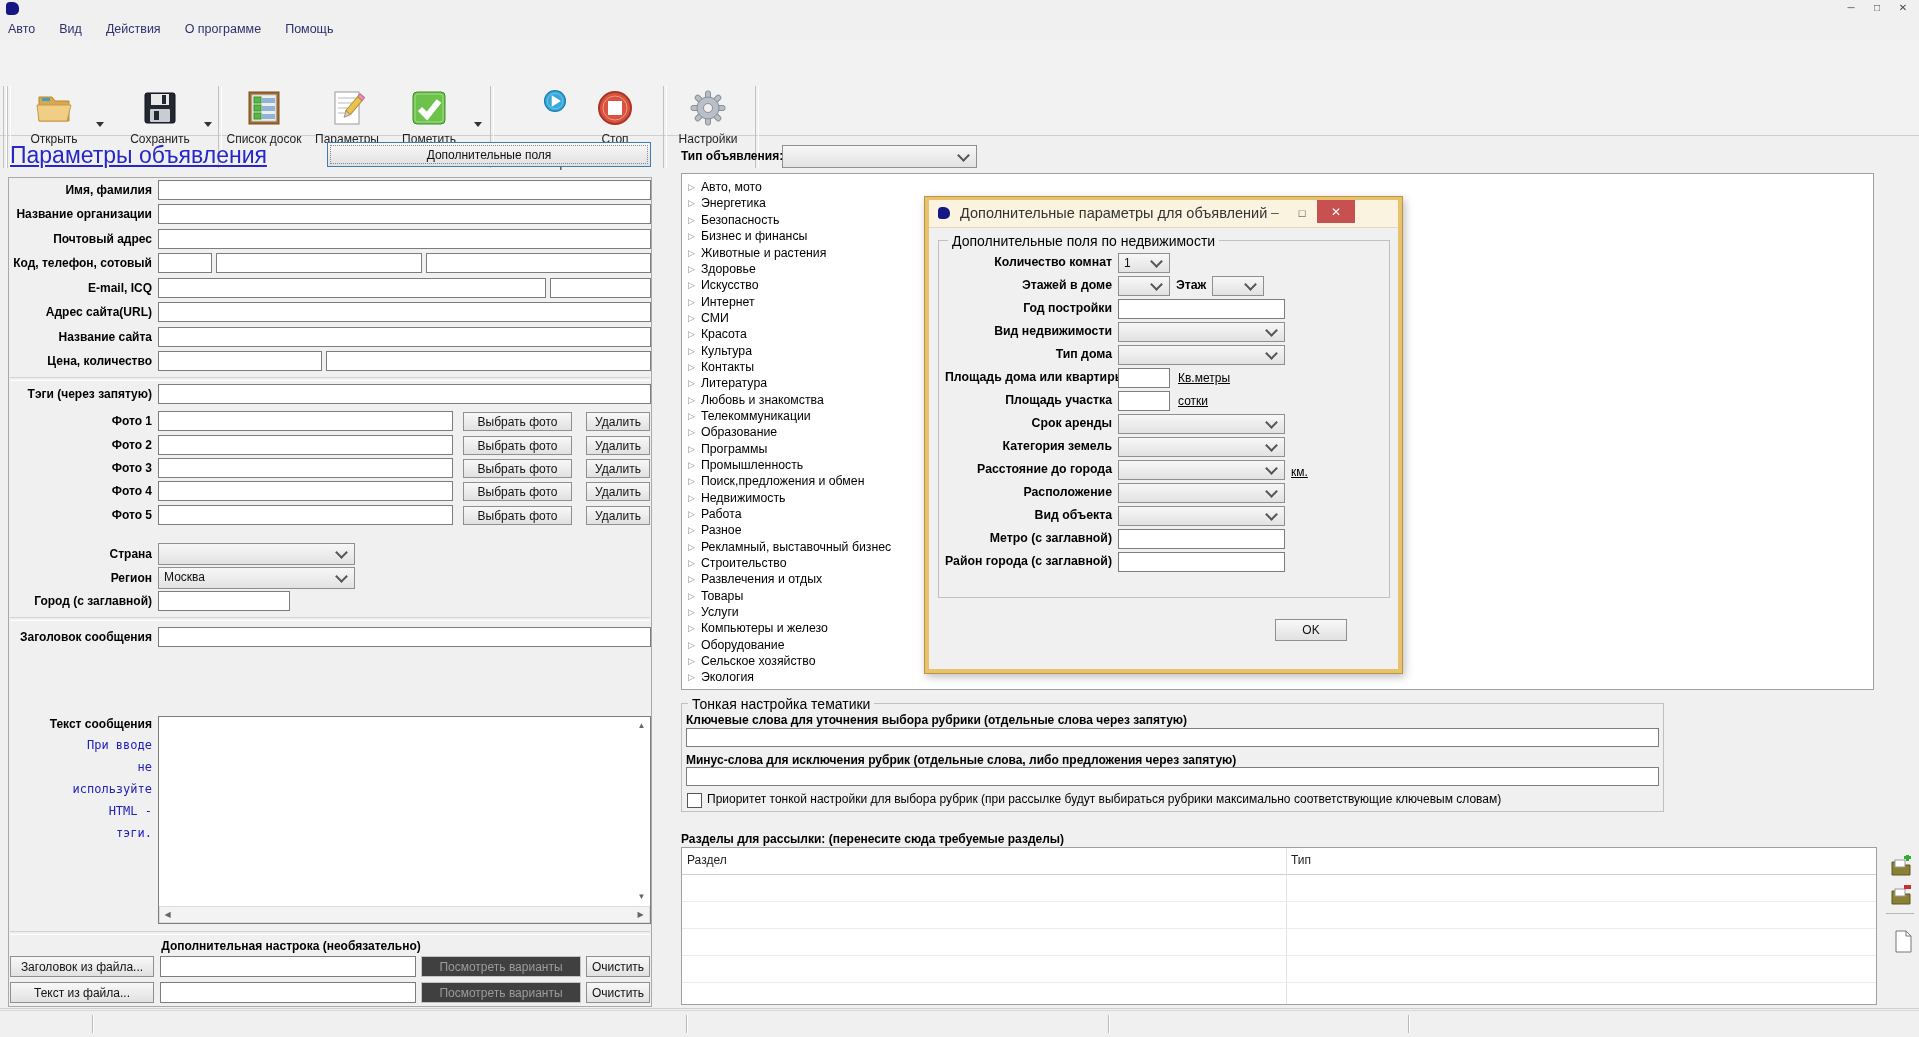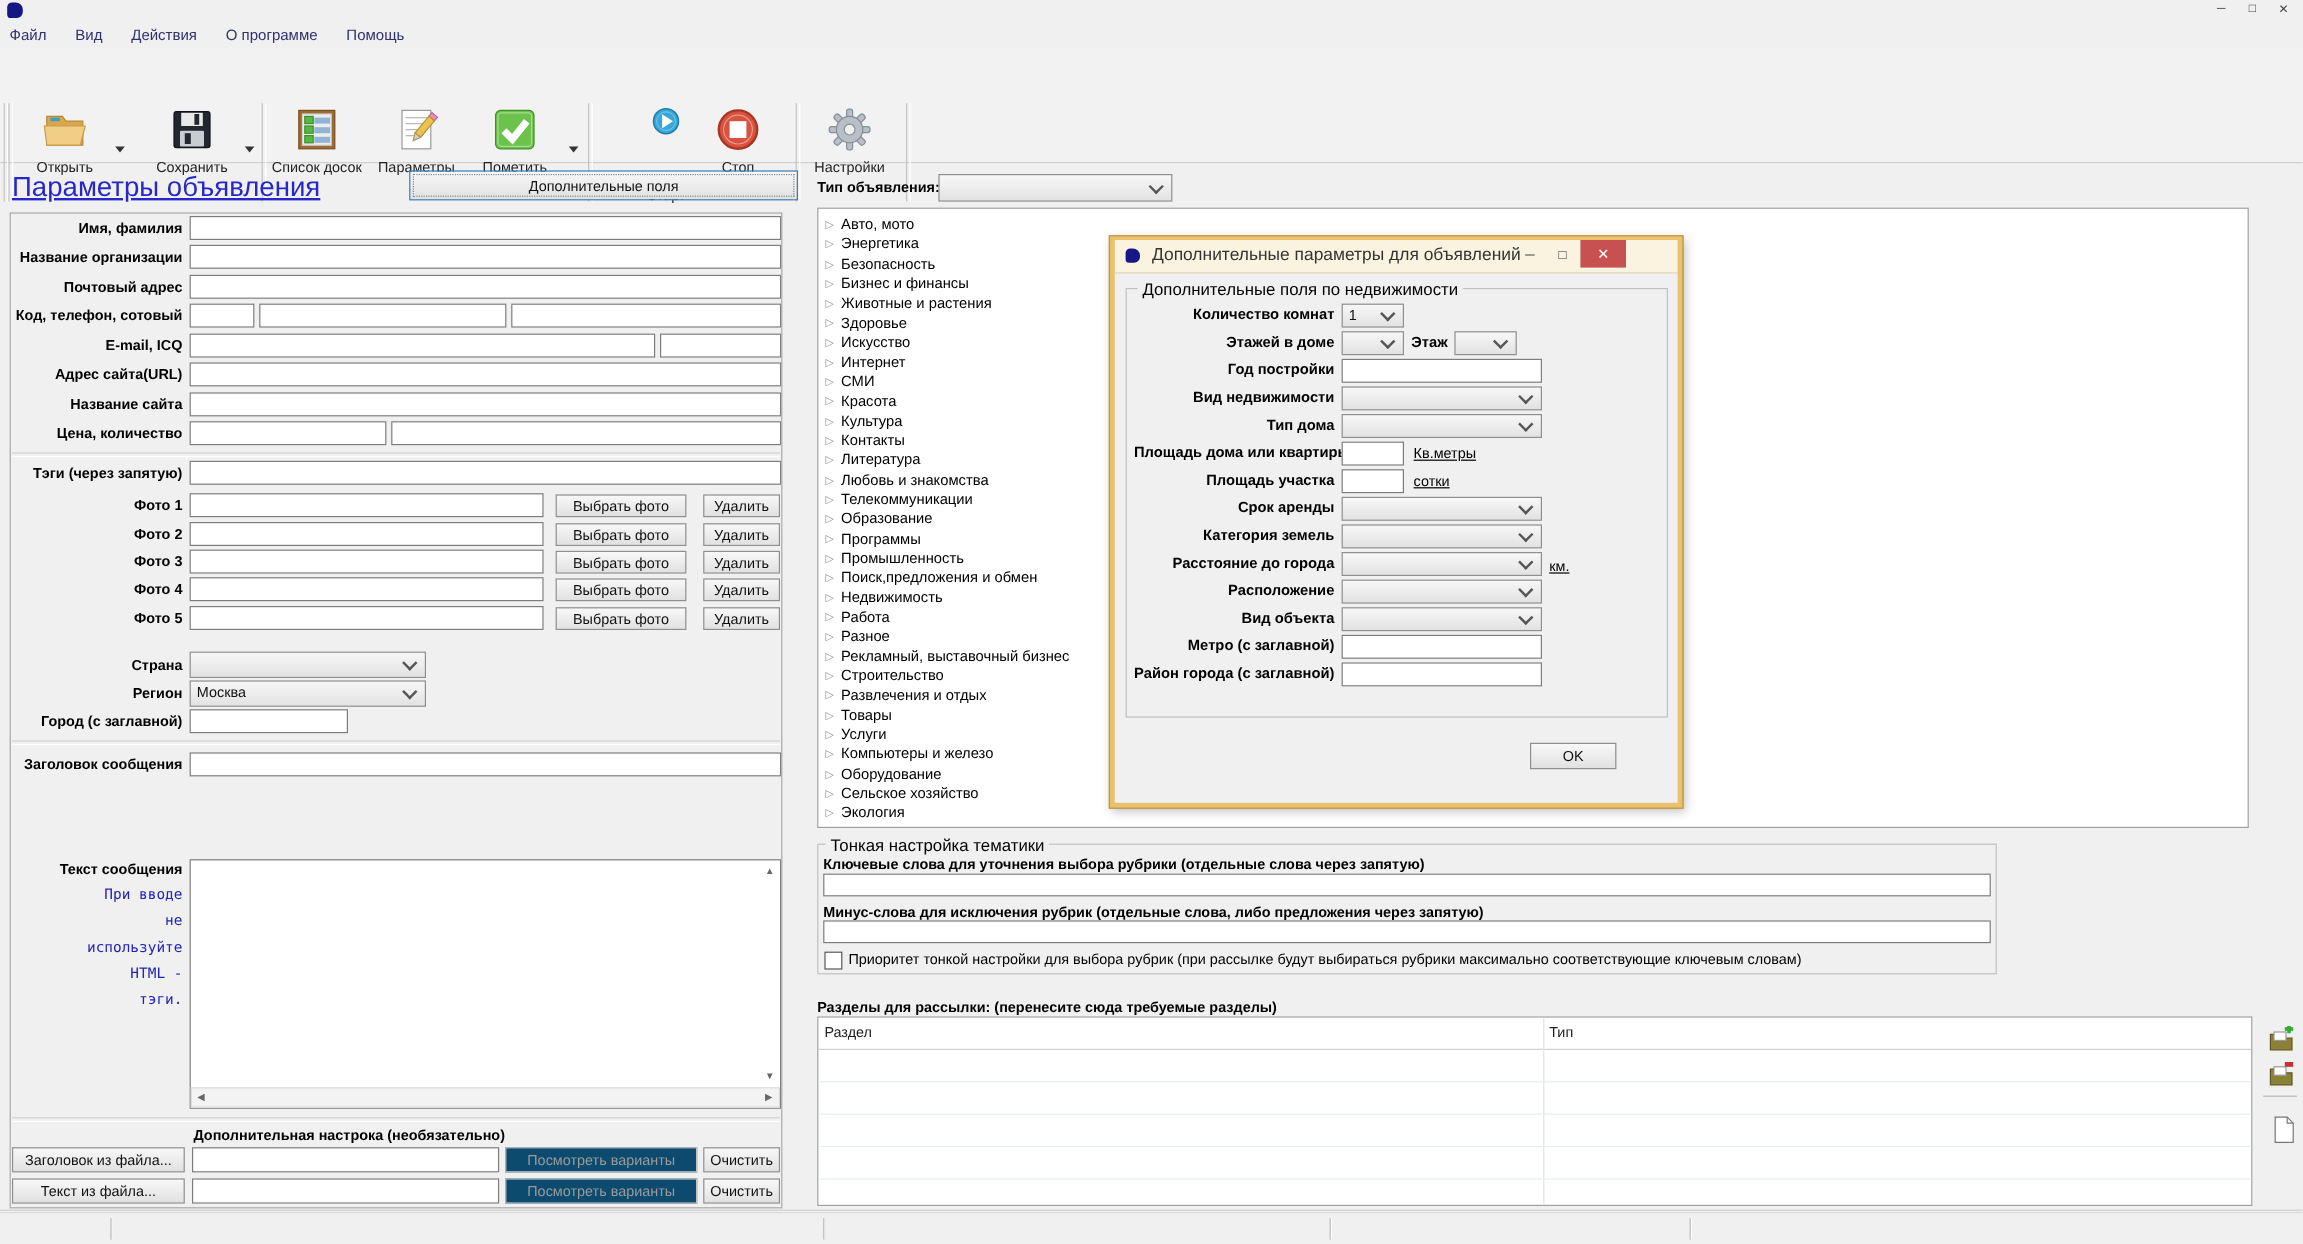--- a/index.html
+++ b/index.html
@@ -20,21 +20,21 @@
   .tbtn .ic{margin-top:2px;}
   .tbtn .lab{margin-top:4px;font-size:12px;color:#222;white-space:nowrap;}
   .tsep{top:46px;height:82px;width:2px;border-left:1px solid #c2c2c2;border-right:1px solid #ffffff;}
   .grip{top:46px;height:82px;width:2px;border-left:1px solid #c2c2c2;border-right:1px solid #fff;}
   .drop{width:0;height:0;border-left:4px solid transparent;border-right:4px solid transparent;border-top:5px solid #333;}
   
   .lb{position:absolute;font-weight:bold;font-size:12px;text-align:right;line-height:16px;white-space:nowrap;}
   .inp{position:absolute;background:#fff;border:1px solid #7d7d7d;box-sizing:border-box;}
   .btn{position:absolute;background:linear-gradient(#f8f8f8,#e1e1e1);border:1px solid #8f8f8f;font-size:12px;
        display:flex;align-items:center;justify-content:center;box-sizing:border-box;color:#111;white-space:nowrap;}
-  .btn.dis{color:#9b9b9b;background:#0c4a6e;border-color:#c3c3c3;}
+  .btn.dis{color:#9b9b9b;background:#404040;border-color:#c3c3c3;}
   .combo{position:absolute;background:linear-gradient(#f7f7f7,#e2e2e2);border:1px solid #8f8f8f;box-sizing:border-box;}
   .combo .val{position:absolute;left:5px;top:2px;font-size:12px;color:#111;}
   .chv{position:absolute;right:8px;top:50%;margin-top:-6px;width:7px;height:7px;border-right:2px solid #555;border-bottom:2px solid #555;transform:rotate(45deg);}
   .hr{position:absolute;height:2px;border-top:1px solid #d2d2d2;border-bottom:1px solid #fff;}
   .panel{position:absolute;border:1px solid #a9a9a9;box-sizing:border-box;}
   .groupbox{position:absolute;border:1px solid #c0c0c0;box-sizing:border-box;}
   .gtitle{position:absolute;background:#f0f0f0;padding:0 4px;font-size:14px;white-space:nowrap;}
   .hint{position:absolute;font-family:"DejaVu Sans Mono",monospace;font-size:12px;color:#2222bb;text-align:right;white-space:nowrap;}
   .tree-row{position:absolute;height:16px;display:flex;align-items:center;font-size:12.3px;white-space:nowrap;}
   .tri{color:#8f8f8f;font-size:9px;margin-right:6px;}
@@ -50,21 +50,21 @@
 <body>
 
 <div class="a titlebar">
   <div class="a appicon" style="left:6px;top:2px;"></div>
   <div class="a winbtn" style="left:1838px;">─</div>
   <div class="a winbtn" style="left:1864px;">□</div>
   <div class="a winbtn" style="left:1890px;">✕</div>
 </div>
 
 <div class="a menubar">
-  <span class="menuitem">Файл</span>
+  <span class="menuitem">Авто</span>
   <span class="menuitem">Вид</span>
   <span class="menuitem">Действия</span>
   <span class="menuitem">О программе</span>
   <span class="menuitem">Помощь</span>
 </div>
 
 <div class="a toolbar">
   <div class="a grip" style="left:3px;"></div>
     <div class="a grip" style="left:7px;"></div>
 
@@ -170,21 +170,21 @@
       <circle cx="20" cy="20" r="4.5" fill="#f0f0f0" stroke="#878f99"></circle>
     </svg>
     <span class="lab">Настройки</span>
   </div>
 
   <div class="a tsep" style="left:755px;"></div>
 </div>
 
 <div class="a" style="left:10px;top:142px;font-size:23px;color:#2727c9;text-decoration:underline;">Параметры объявления</div>
 
-<div class="btn" style="left:327px;top:142px;width:324px;height:25px;border-color:#3b7db5;outline:1px dotted #888;outline-offset:-4px;margin-left:14px;">Дополнительные поля</div>
+<div class="btn" style="left:327px;top:142px;width:324px;height:25px;border-color:#3b7db5;outline:1px dotted #888;outline-offset:-4px;">Дополнительные поля</div>
 
 <div class="panel" style="left:8px;top:177px;width:644px;height:830px;"></div>
 
 <div class="lb" style="left:0;top:182px;width:152px;">Имя, фамилия</div>
 <div class="inp" style="left:158px;top:180px;width:493px;height:20px;"></div>
 
 <div class="lb" style="left:0;top:206px;width:152px;">Название организации</div>
 <div class="inp" style="left:158px;top:204px;width:493px;height:20px;"></div>
 
 <div class="lb" style="left:0;top:231px;width:152px;">Почтовый адрес</div>

